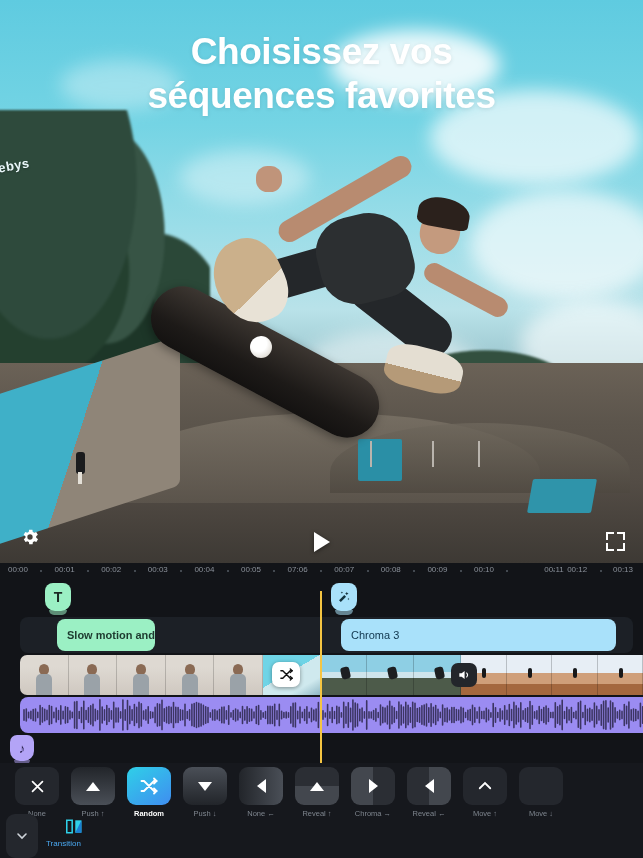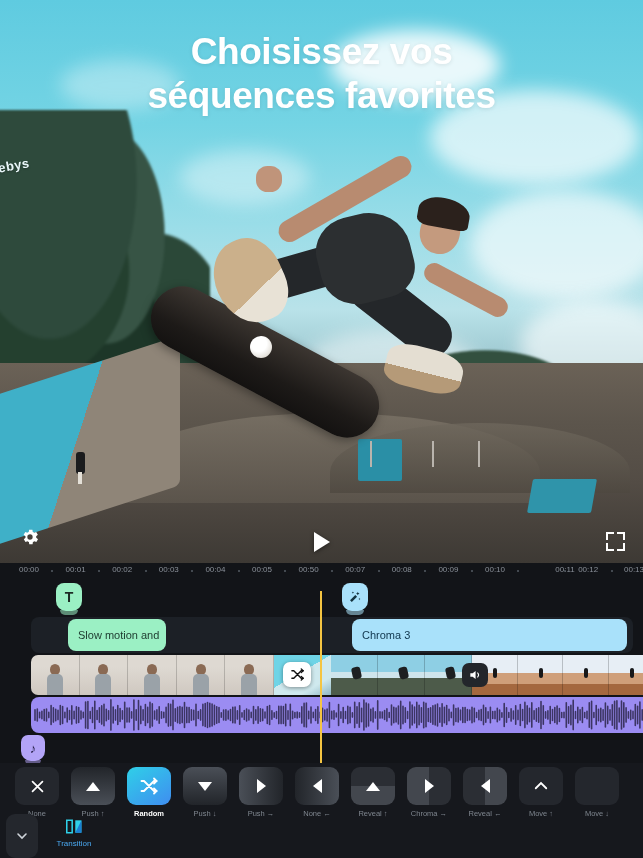--- a/index.html
+++ b/index.html
@@ -172,21 +172,20 @@
   .fs span { position:absolute; width:8px; height:8px; border:2px solid #fff; }
   .fs .tl { left:0; top:0; border-right:none; border-bottom:none;}
   .fs .tr { right:0; top:0; border-left:none; border-bottom:none;}
   .fs .bl { left:0; bottom:0; border-right:none; border-top:none;}
   .fs .br { right:0; bottom:0; border-left:none; border-top:none;}
 
   
   .timeline {
     position:absolute; left:0; top:563px; width:643px; height:200px;
     background:#121418;
-    padding-left:11px;
   }
   .ruler { position:relative; height:18px; width:643px; }
   .tick {
     position:absolute; top:2px; font-size:8px; color:#8a9099;
     transform:translateX(-50%); white-space:nowrap;
   }
   .dot {
     position:absolute; top:7px; width:2px; height:2px; border-radius:50%;
     background:#555b63; transform:translateX(-50%);
   }
@@ -211,21 +210,21 @@
   .lane { position:relative; height:36px; margin-top:2px; }
   .lane-bg {
     position:absolute; left:20px; right:10px; top:0; height:36px;
     background:#1c2026; border-radius:8px;
   }
   .clip {
     position:absolute; top:2px; height:32px; border-radius:8px;
     display:flex; align-items:center; padding-left:10px;
     font-size:11px; color:#1d3a2f; font-weight:500; overflow:hidden;
   }
-  .clip-text { left:57px; width:98px; background:#9bf0c4; }
+  .clip-text { left:57px; width:98px; background:#9bf0c4;font-weight:bold; }
   .clip-fx   { left:341px; width:275px; background:#a9e1fa; color:#10364d; }
 
   
   .vtrack { position:relative; height:40px; margin-top:2px; }
   .vclip {
     position:absolute; top:0; height:40px; overflow:hidden;
     display:flex;
   }
   .vclip.c-a { left:20px; width:243px; border-radius:7px 0 0 7px; }
   .vclip.c-b { left:263px; width:57px; }
@@ -334,21 +333,21 @@
   .tri-r { width:0;height:0;border-top:7px solid transparent;border-bottom:7px solid transparent;border-left:9px solid #fff;}
   .tri-l { width:0;height:0;border-top:7px solid transparent;border-bottom:7px solid transparent;border-right:9px solid #fff;}
 
   .tabs { position:absolute; left:0; bottom:0; width:643px; height:40px; background:#16181d;}
   .collapse {
     position:absolute; left:6px; top:-4px; width:32px; height:44px;
     background:#24272d; border-radius:9px;
     display:flex; align-items:center; justify-content:center;
   }
   .tab {
-    position:absolute; left:46px; top:-2px; width:56px; text-align:center;
+    position:absolute; left:46px; top:-2px; width:56px; 
   }
   .tab .ti { height:20px; display:flex; align-items:center; justify-content:center;}
   .tab .tl { font-size:8px; color:#4aa8f0; margin-top:3px; }
 </style>
 </head>
 <body>
 
 <div class="app">
 
   <div class="preview">
@@ -423,21 +422,21 @@
         <div class="tick" style="left: 64.6px;">00:01</div>
         <div class="dot" style="left: 87.9px;"></div>
         <div class="tick" style="left: 111.2px;">00:02</div>
         <div class="dot" style="left: 134.5px;"></div>
         <div class="tick" style="left: 157.8px;">00:03</div>
         <div class="dot" style="left: 181.1px;"></div>
         <div class="tick" style="left: 204.4px;">00:04</div>
         <div class="dot" style="left: 227.7px;"></div>
         <div class="tick" style="left: 251px;">00:05</div>
         <div class="dot" style="left: 274.3px;"></div>
-        <div class="tick" style="left: 297.6px;">00:50</div>
+        <div class="tick" style="left: 297.6px;">07:06</div>
         <div class="dot" style="left: 320.9px;"></div>
         <div class="tick" style="left: 344.2px;">00:07</div>
         <div class="dot" style="left: 367.5px;"></div>
         <div class="tick" style="left: 390.8px;">00:08</div>
         <div class="dot" style="left: 414.1px;"></div>
         <div class="tick" style="left: 437.4px;">00:09</div>
         <div class="dot" style="left: 460.7px;"></div>
         <div class="tick" style="left: 484px;">00:10</div>
         <div class="dot" style="left: 507.3px;"></div>
         <div class="tick" style="left: 522px; margin-left: 32px;">00:11</div>
@@ -546,26 +545,20 @@
           </div>
           <div class="lb">Random</div>
         </div>
         <div class="opt">
           <div class="sq grad-down">
             <div class="tri-d"></div>
           </div>
           <div class="lb">Push ↓</div>
         </div>
         <div class="opt">
-          <div class="sq grad-right">
-            <div class="tri-r"></div>
-          </div>
-          <div class="lb">Push →</div>
-        </div>
-        <div class="opt">
           <div class="sq grad-left">
             <div class="tri-l"></div>
           </div>
           <div class="lb">None ←</div>
         </div>
         <div class="opt">
           <div class="sq half-up">
             <div class="tri-u"></div>
           </div>
           <div class="lb">Reveal ↑</div>

